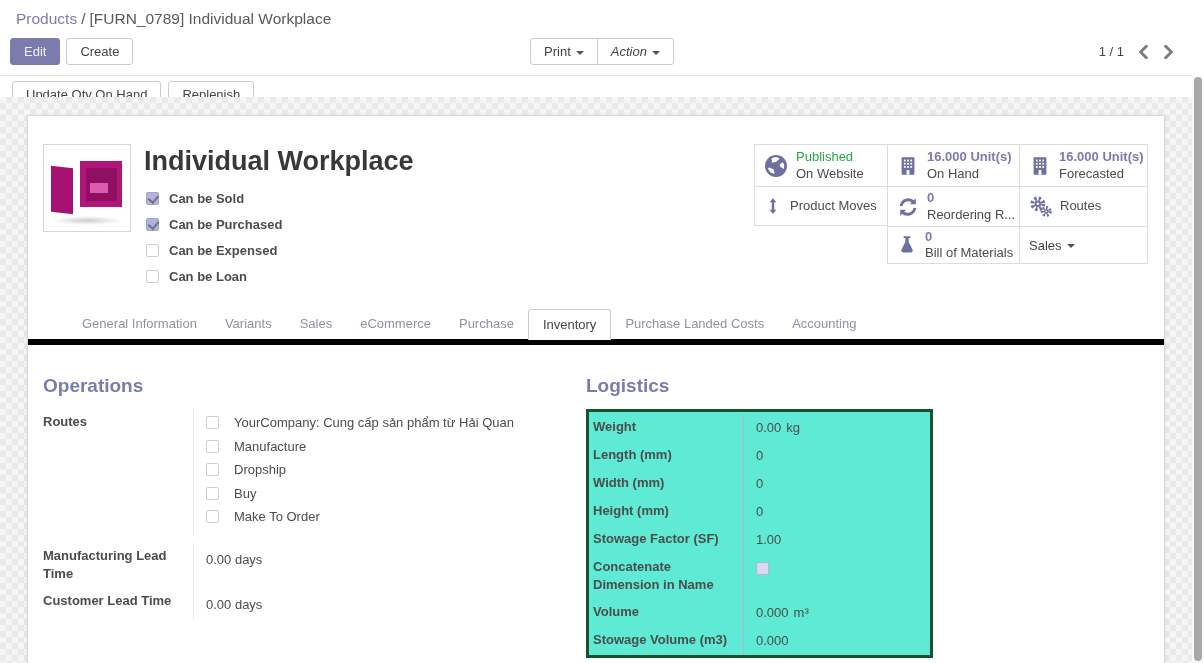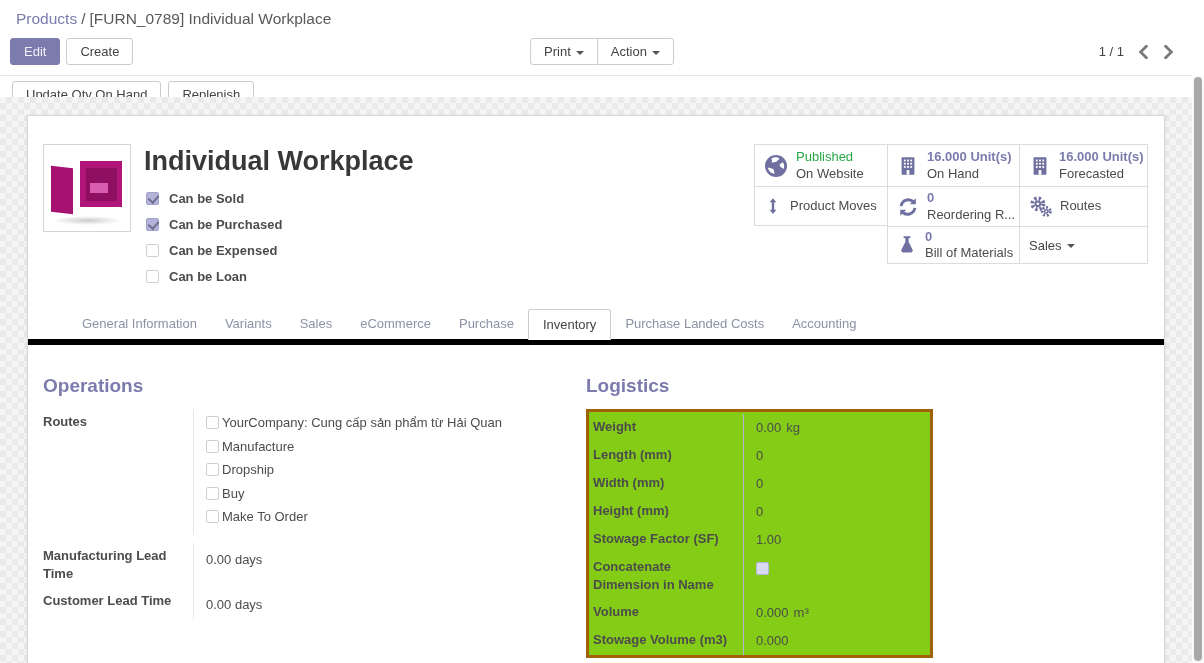--- a/index.html
+++ b/index.html
@@ -12,21 +12,21 @@
   .breadcrumb .bc-link { color:#7c7bad; text-decoration:none; cursor:pointer; }
   .bc-sep { margin:0 4px; color:#595959; }
   .cp-buttons { display:flex; align-items:center; padding:8px 16px 10px 10px; position:relative; }
   .btn { font-size:13px; padding:5px 13px; border:1px solid #ccc; background:#fff; color:#444;
          border-radius:3px; cursor:pointer; font-family:inherit; }
   .btn-primary { background:#7c7bad; border-color:#7c7bad; color:#f2f1f7; }
   .btn-group-left { display:flex; gap:6px;border-radius:12px; }
   .btn-group-center { position:absolute; left:50%; transform:translateX(-50%); display:flex; }
   .btn-group-center .btn { border-radius:0; margin-left:-1px; }
   .btn-group-center .btn:first-child { border-radius:3px 0 0 3px; margin-left:0; }
-  .btn-group-center .btn:last-child { border-radius:0 3px 3px 0; }
+  .btn-group-center .btn:last-child { border-radius:0 3px 3px 0;font-style:italic; }
   .caret { display:inline-block; width:0; height:0; border-left:4px solid transparent;
            border-right:4px solid transparent; border-top:4px solid #555; margin-left:5px; vertical-align:middle; }
   .pager { margin-left:auto; display:flex; align-items:center; gap:14px; font-size:13px; color:#444; padding-right:14px;}
   .pager svg { cursor:pointer; display:block; }
 
   
   .status-row { background:#fff; padding:5px 16px 9px 12px; border-bottom:1px solid #dcdcdc; display:flex; gap:7px; }
 
   
   .content { position:absolute; top:97px; bottom:0; left:0; right:12px;
@@ -79,26 +79,26 @@
   
   .tab-body { display:flex; padding:0 15px; }
   .col-left { width:516px; margin-right:27px; flex:none; }
   .col-right { width:347px; flex:none; }
   .group-heading { font-size:19px; font-weight:bold; color:#7c7bad; margin:30px 0 12px; }
 
   .form-row { display:flex; align-items:stretch; }
   .form-label { flex:0 0 150px; font-size:13px; font-weight:bold; color:#4c4c4c; padding:4px 8px 4px 0; line-height:1.45; }
   .form-value { flex:1; border-left:1px solid #e6e6e6; padding:4px 0 4px 12px; font-size:13px; color:#4c4c4c; line-height:1.5; }
   .unit { margin-left:5px; }
-  .route-option { display:flex; align-items:center; gap:3px; margin-bottom:4px; white-space:nowrap; }
+  .route-option { display:flex; align-items:center; gap:15px; margin-bottom:4px; white-space:nowrap; }
   .lead-row .form-value { padding-top:7px; }
 
   
   .col-right .form-label { flex:0 0 157px; padding-left:7px; }
-  .highlight-box { border:3px solid #a16207; background:#84cc16; }
+  .highlight-box { border:3px solid #14532d; background:#5eead4; }
   .highlight-box .form-label { flex:0 0 154px; padding-left:4px; }
   .highlight-box .form-value { border-left-color:#b2b2dd; }
   .highlight-box .form-row { min-height:28px; }
   .highlight-box .form-row:first-child { padding-top:2px; }
   .resp-row { margin-top:5px; }
 </style>
 </head>
 <body>
 
 <div class="screen">

